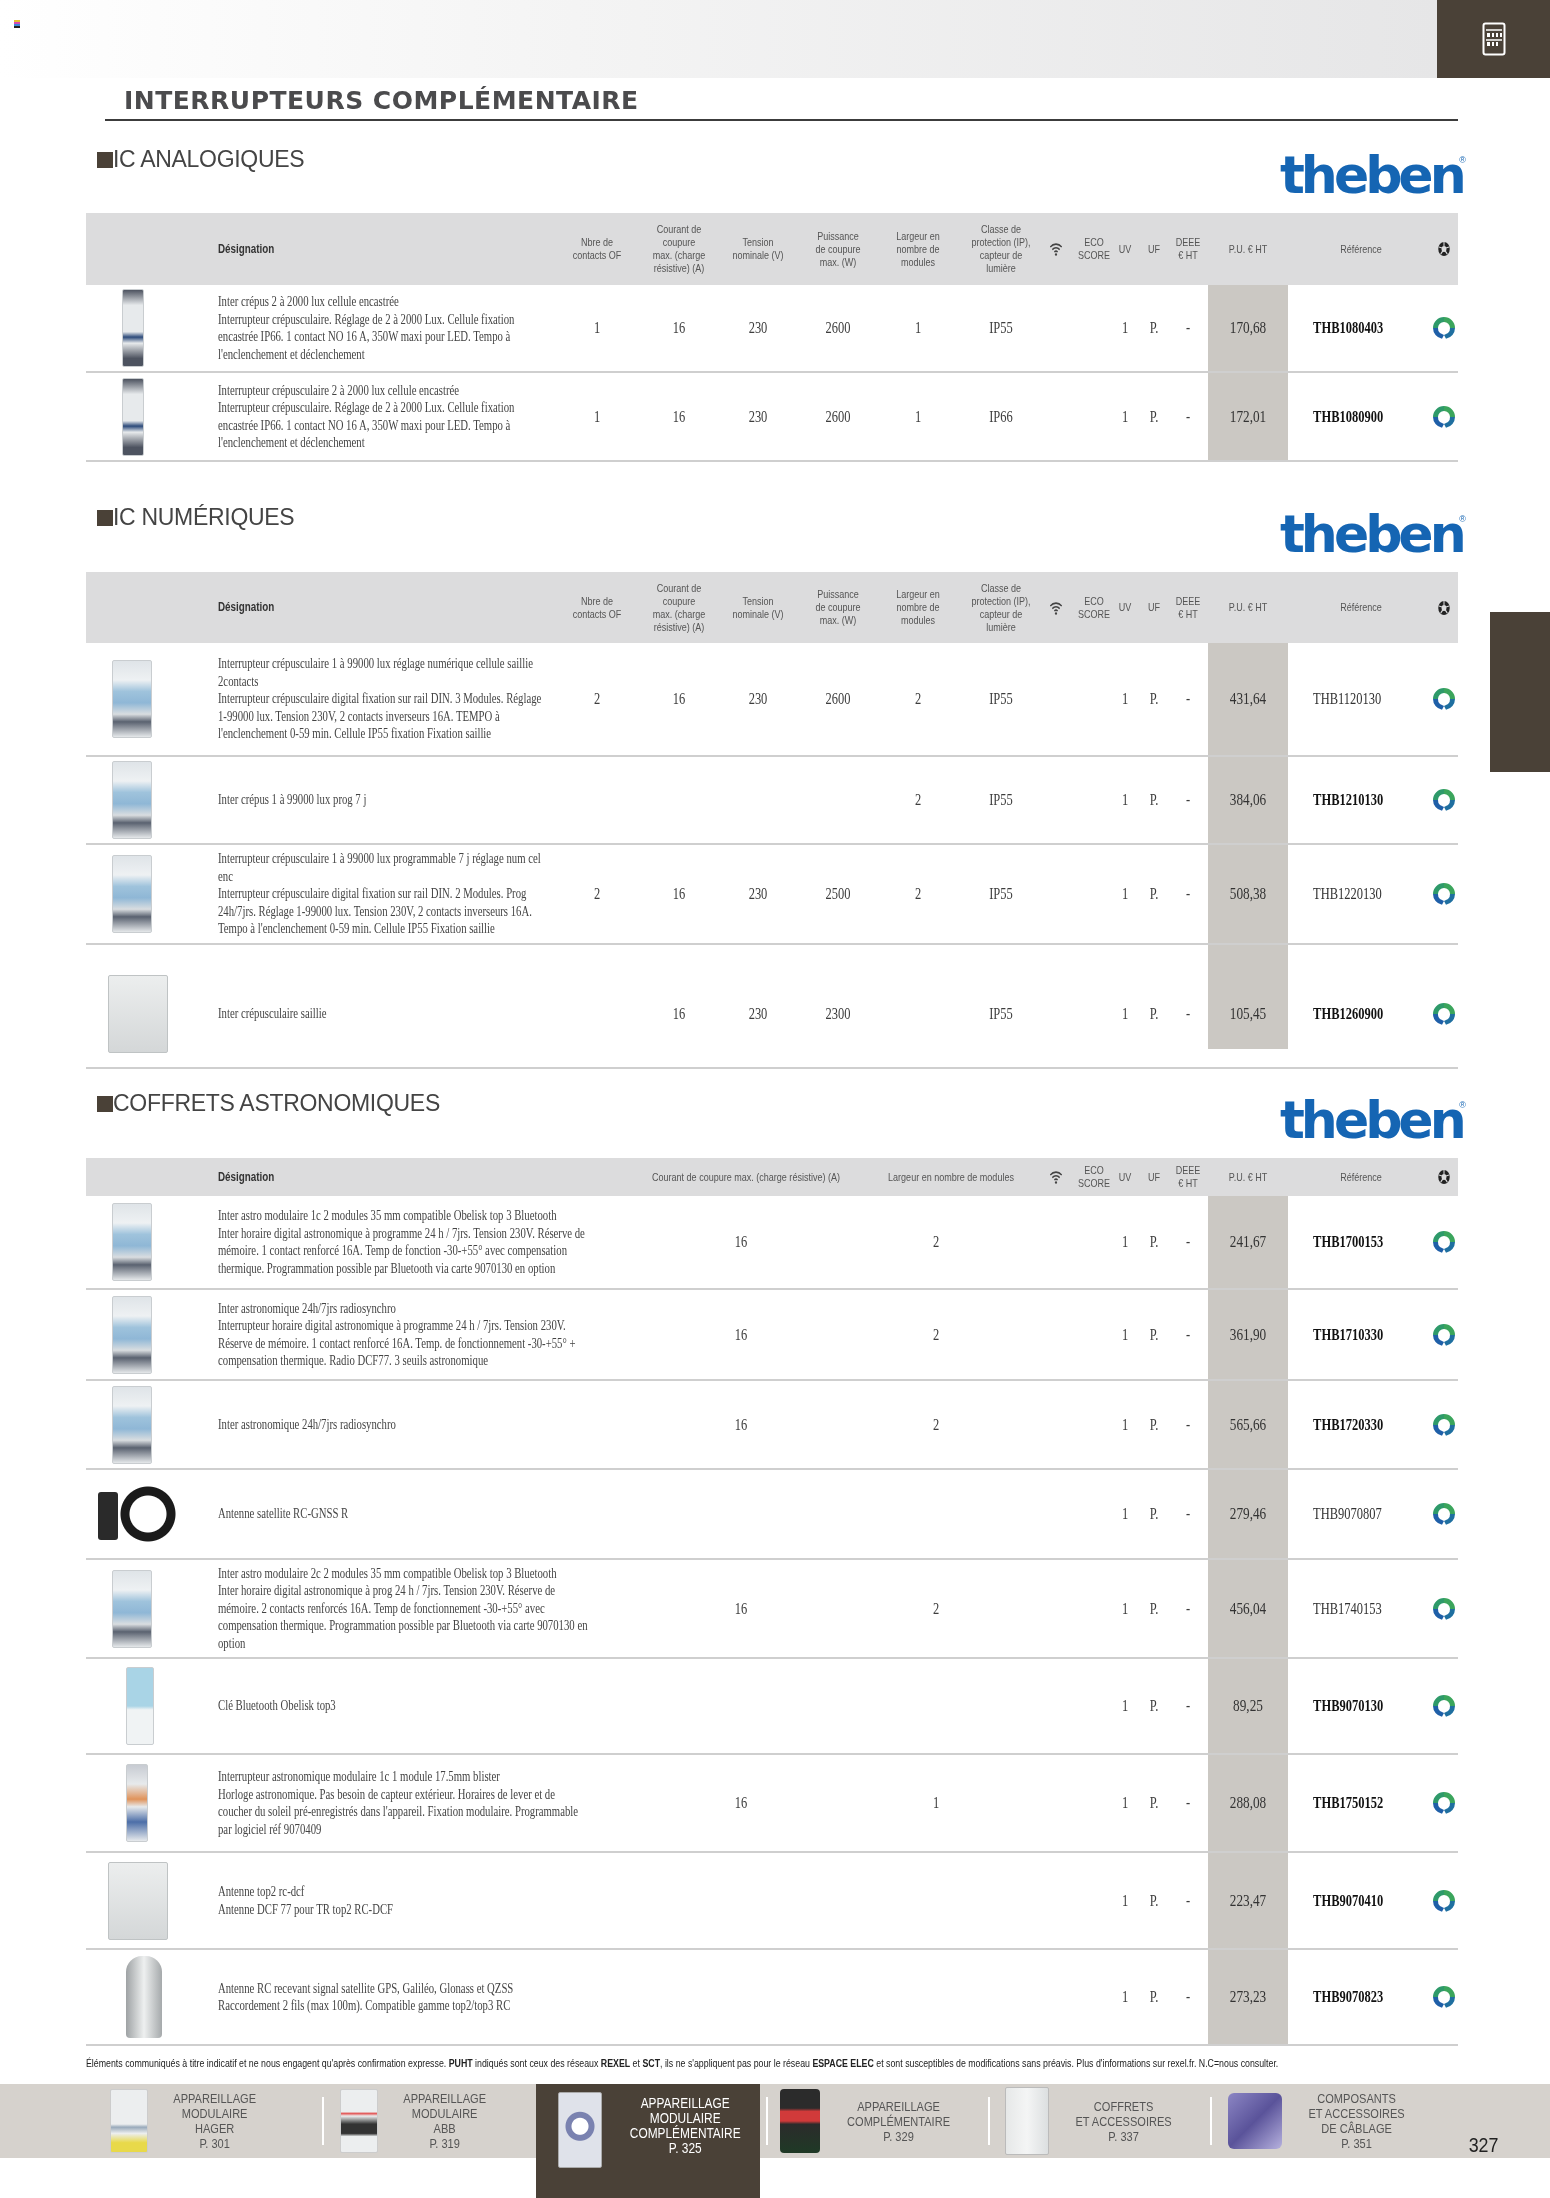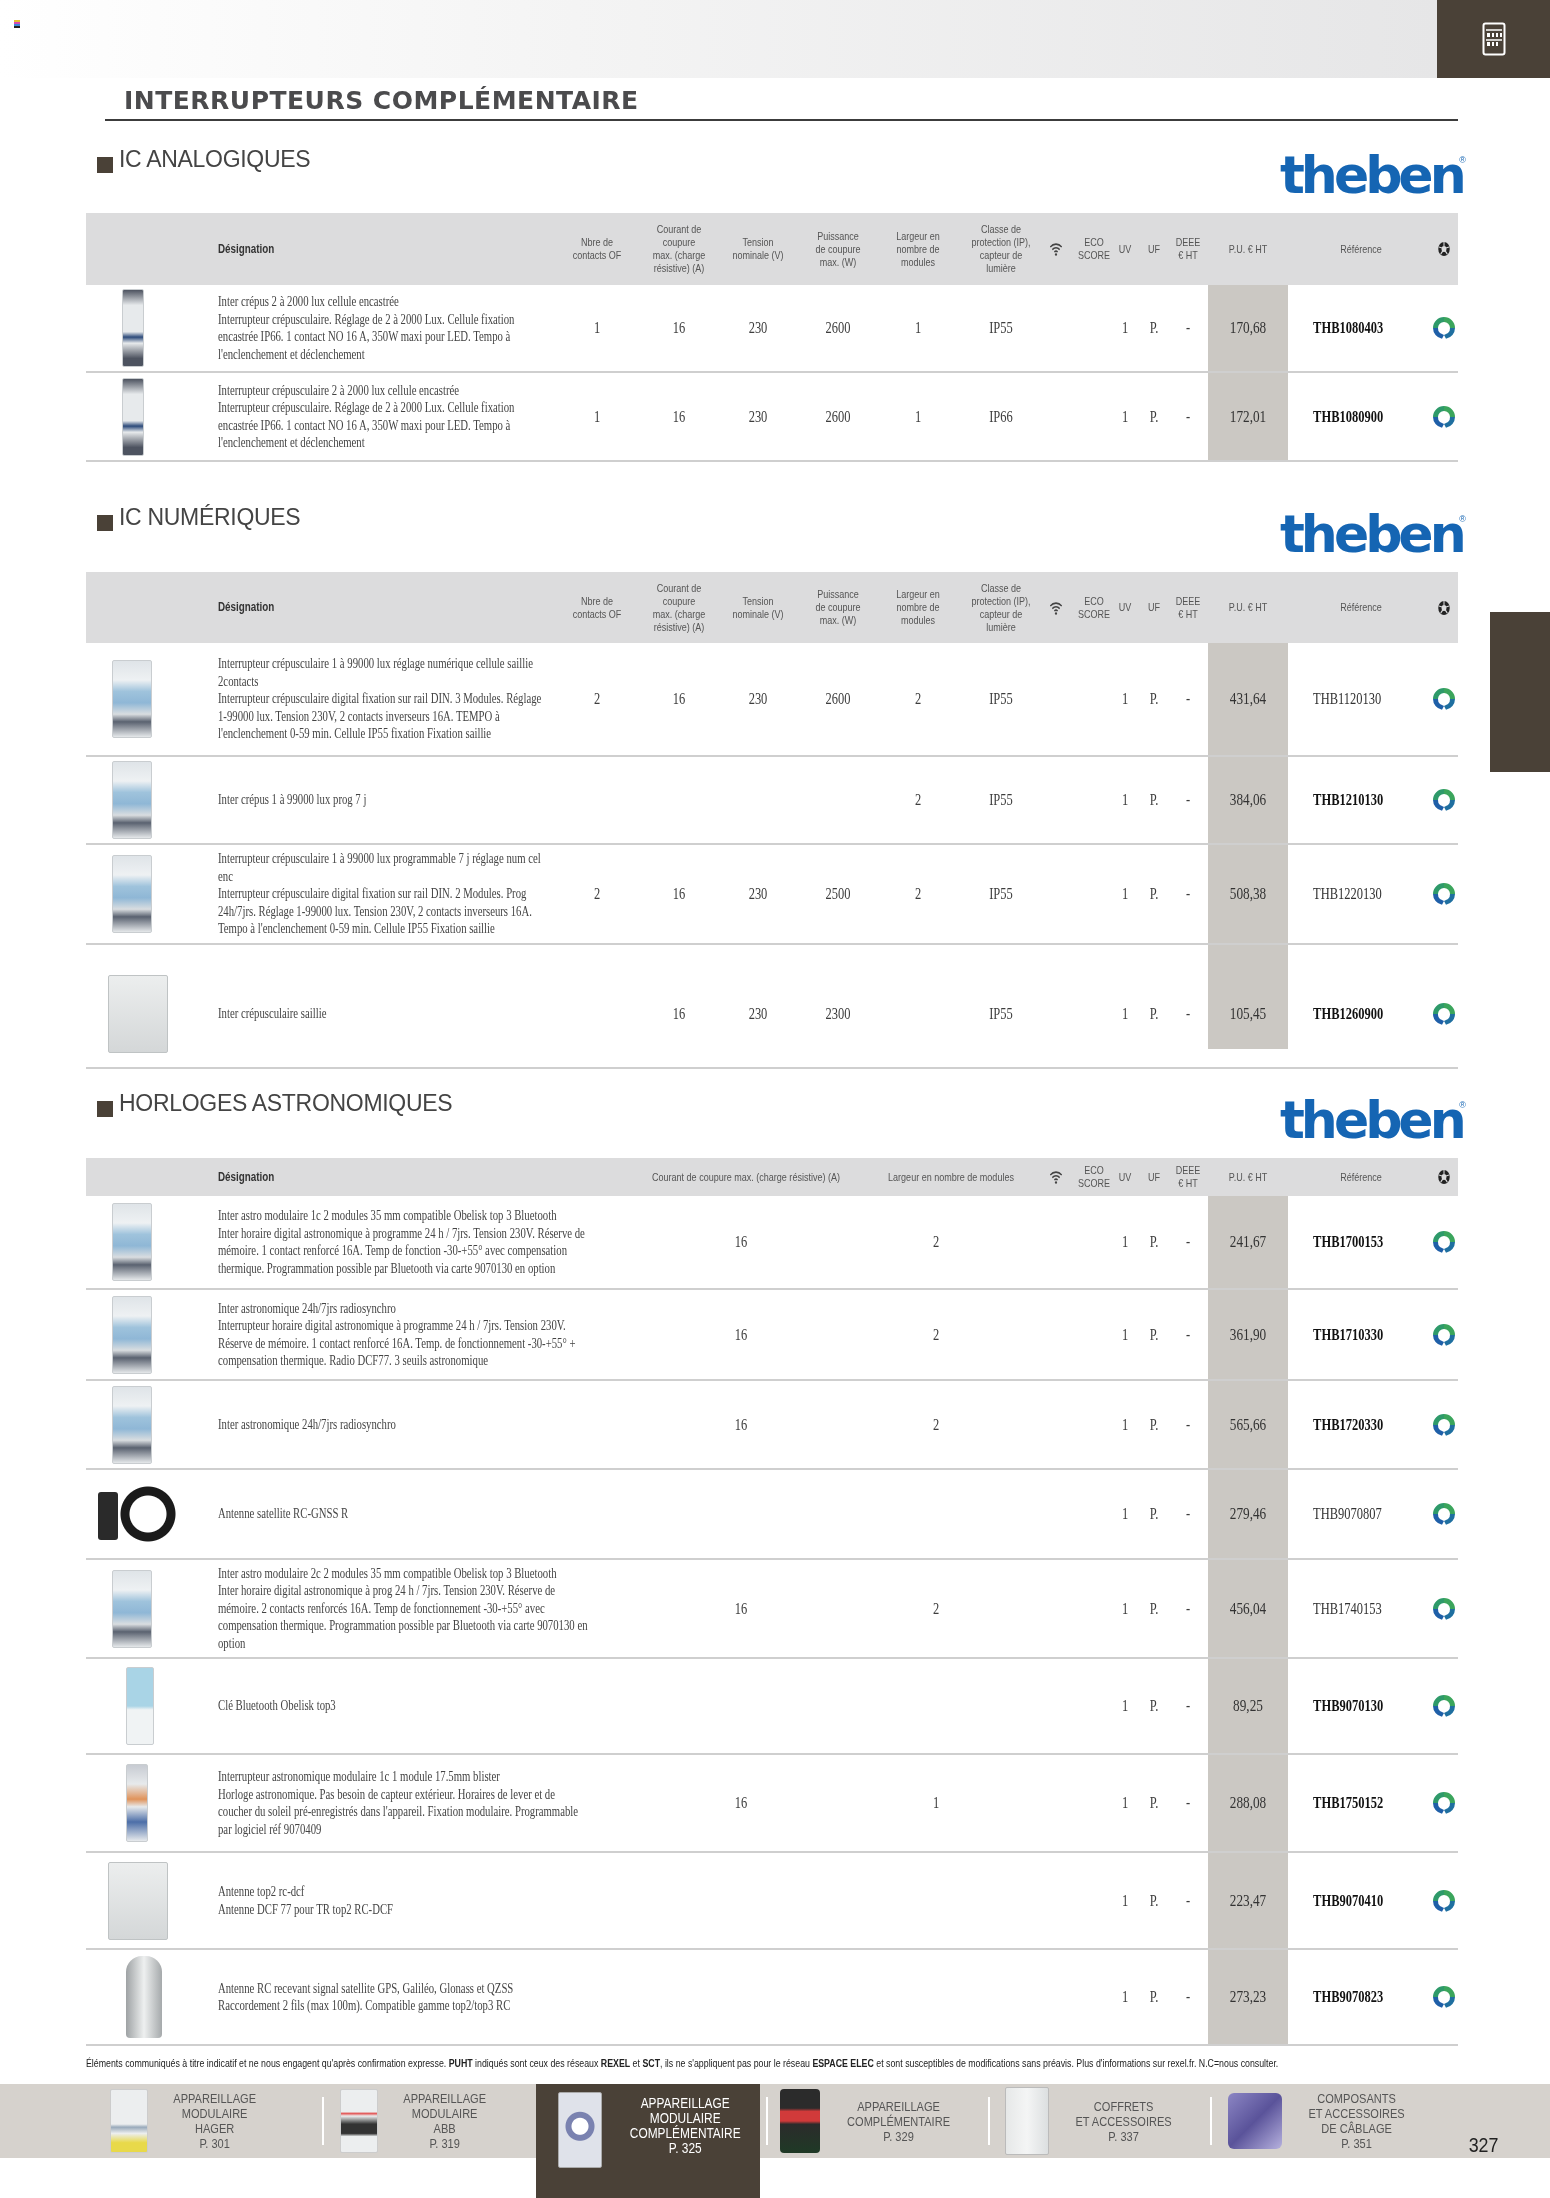--- a/index.html
+++ b/index.html
@@ -11,21 +11,21 @@
   .color-marks { position: absolute; left: 14px; top: 20px; width: 6px; height: 8px; }
   .color-marks span { display: block; height: 2px; }
   .top-tab { position: absolute; left: 1437px; top: 0; width: 113px; height: 78px; background: #4a4137;
     display: flex; align-items: center; justify-content: center; }
   .side-tab { position: absolute; left: 1490px; top: 612px; width: 60px; height: 160px; background: #4a4137; }
 
   .page-title { position: absolute; left: 124px; top: 86px; font-size: 25px; font-weight: 700; color: #4b4b4d;
     letter-spacing: 0.5px; font-family: "DejaVu Sans", sans-serif; }
   .title-rule { position: absolute; left: 105px; top: 119px; width: 1353px; height: 2px; background: #3c3c3c; }
 
-  .section-heading { position: absolute; left: 97px; display: flex; align-items: flex-end; gap: 6px; }
+  .section-heading { position: absolute; left: 97px; display: flex; align-items: center; }
   .section-heading .sq { width: 16px; height: 16px; background: #4a4137; }
   .section-heading .txt { font-size: 23px; color: #444; font-family: "Liberation Sans", sans-serif; letter-spacing: -0.3px; }
 
   .brand-logo { position: absolute; left: 1280px; width: 186px; height: 48px; }
   .brand-logo .word { position: absolute; left: 0; top: -6px; font-size: 52px; font-weight: 900; color: #1565b3;
     font-family: "DejaVu Sans", sans-serif; letter-spacing: -4px; line-height: 1; }
   .brand-logo .reg { position: absolute; right: 0; top: 0; font-size: 9px; color: #1565b3; }
 
   .tbl { position: absolute; left: 86px; width: 1372px; }
   .thead { position: absolute; left: 0; width: 1372px; background: #dcdcdd; }
@@ -318,21 +318,21 @@
           <path d="M12 1 A11 11 0 0 0 1 12 L6 12 A6 6 0 0 1 12 6 Z" fill="#2e9a6a"></path>
           <path d="M1 12 A11 11 0 0 0 10 22.8 L12 19 L8 17 A6 6 0 0 1 6 12 Z" fill="#1f5fa8"></path>
           <path d="M23 12 A11 11 0 0 1 14 22.8 L12 19 L16 17 A6 6 0 0 0 18 12 Z" fill="#1f6fa0"></path>
         </svg>
       </div>
   </div>
 </div>
 
 <div class="section-heading" style="top:1090px">
   <span class="sq"></span>
-  <span class="txt">HORLOGES ASTRONOMIQUES</span>
+  <span class="txt">COFFRETS ASTRONOMIQUES</span>
 </div>
 <div class="brand-logo" style="top:1100px">
   <span class="word">theben</span>
     <span class="reg">®</span>
 </div>
 
 <div class="tbl" style="top:1158px">
   <div class="thead" style="top:0;height:38px">
     <div class="th desig" style="left:132px;width:120px">Désignation</div>
     <div class="th" style="left:540px;width:240px;transform-origin:center;white-space:nowrap">Courant de coupure max. (charge résistive) (A)</div>

